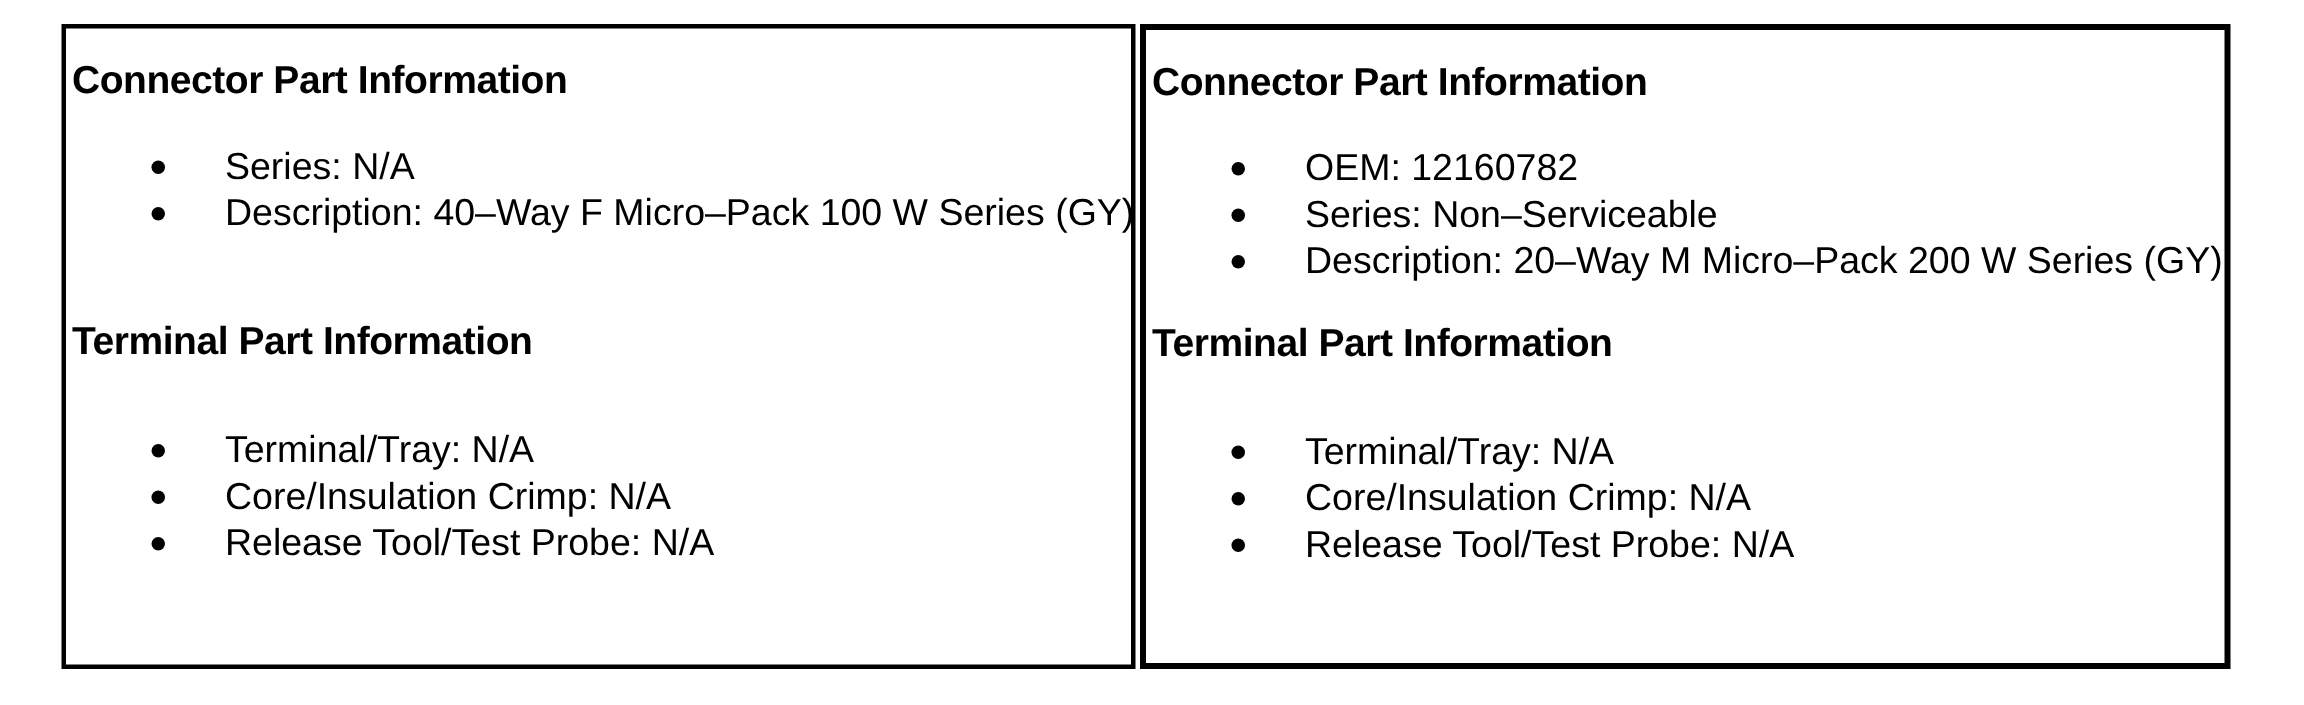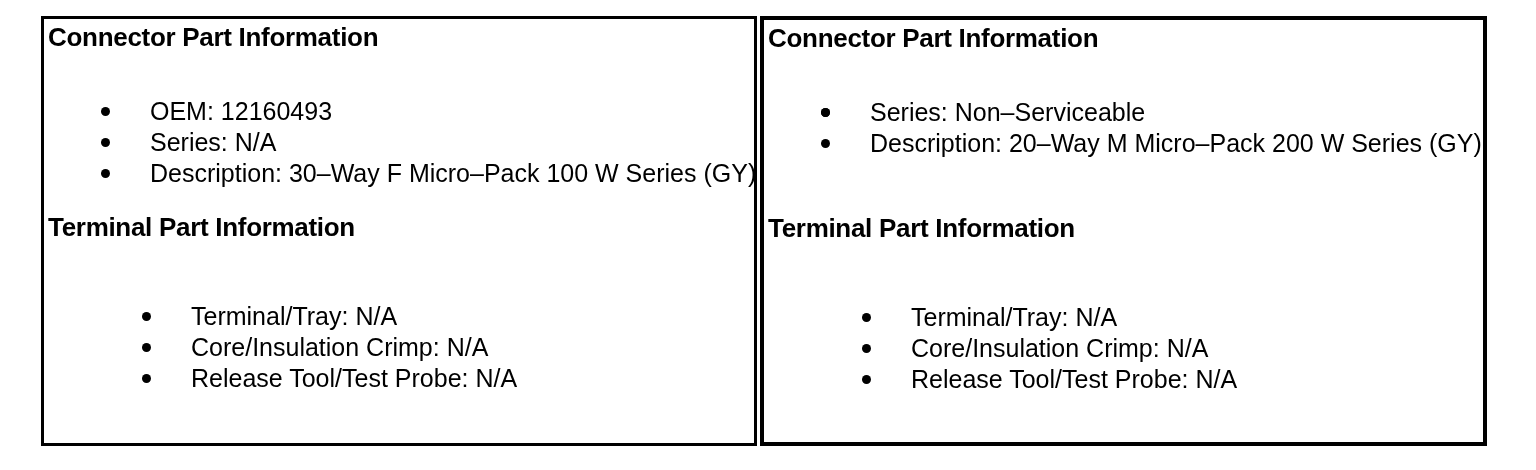--- a/index.html
+++ b/index.html
@@ -36,32 +36,32 @@
     .sec-heading {
       position: absolute;
       left: 4px;
       margin: 0;
       font-size: 26px;
       font-weight: 700;
       line-height: 32px;
       white-space: nowrap;
       letter-spacing: -0.3px;
     }
-    .h-connector { top: 2px; }
+    .h-connector { top: 18px; }
     .h-terminal  { top: 192px; }
     .item-list {
       position: absolute;
       left: 0;
       width: 100%;
       margin: 0;
       padding: 0;
       list-style: none;
     }
     .list-connector { top: 77px; }
-    .list-terminal  { top: 282px; padding-left: 41px; }
+    .list-terminal  { top: 266px; }
     .item-list li {
       position: relative;
       padding-left: 106px;
       font-size: 25px;
       line-height: 31px;
       white-space: nowrap;
     }
     .bullet {
       position: absolute;
       left: 57px;
@@ -76,29 +76,25 @@
 </head>
 <body>
 
 <div class="doc">
 
   <div class="panel panel-left">
     <h2 class="sec-heading h-connector">Connector Part Information</h2>
     <ul class="item-list list-connector">
       <li>
         <span class="bullet"></span>
-        <span>OEM: 12160493</span>
-      </li>
-      <li>
-        <span class="bullet"></span>
         <span>Series: N/A</span>
       </li>
       <li>
         <span class="bullet"></span>
-        <span>Description: 30–Way F Micro–Pack 100 W Series (GY)</span>
+        <span>Description: 40–Way F Micro–Pack 100 W Series (GY)</span>
       </li>
     </ul>
 
     <h2 class="sec-heading h-terminal">Terminal Part Information</h2>
     <ul class="item-list list-terminal">
       <li>
         <span class="bullet"></span>
         <span>Terminal/Tray: N/A</span>
       </li>
       <li>
@@ -110,20 +106,21 @@
         <span>Release Tool/Test Probe: N/A</span>
       </li>
     </ul>
   </div>
 
   <div class="panel panel-right">
     <h2 class="sec-heading h-connector">Connector Part Information</h2>
     <ul class="item-list list-connector">
       <li>
         <span class="bullet"></span>
+        <span>OEM: 12160782</span>
       </li>
       <li>
         <span class="bullet"></span>
         <span>Series: Non–Serviceable</span>
       </li>
       <li>
         <span class="bullet"></span>
         <span>Description: 20–Way M Micro–Pack 200 W Series (GY)</span>
       </li>
     </ul>

